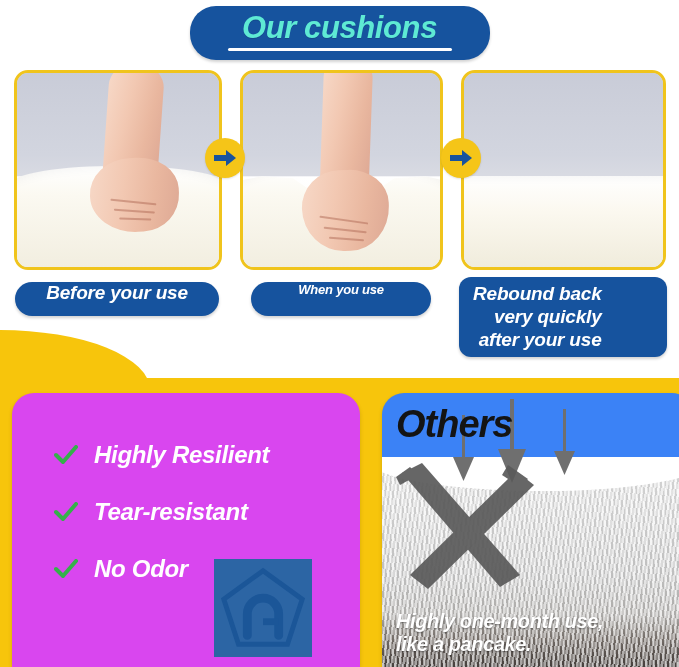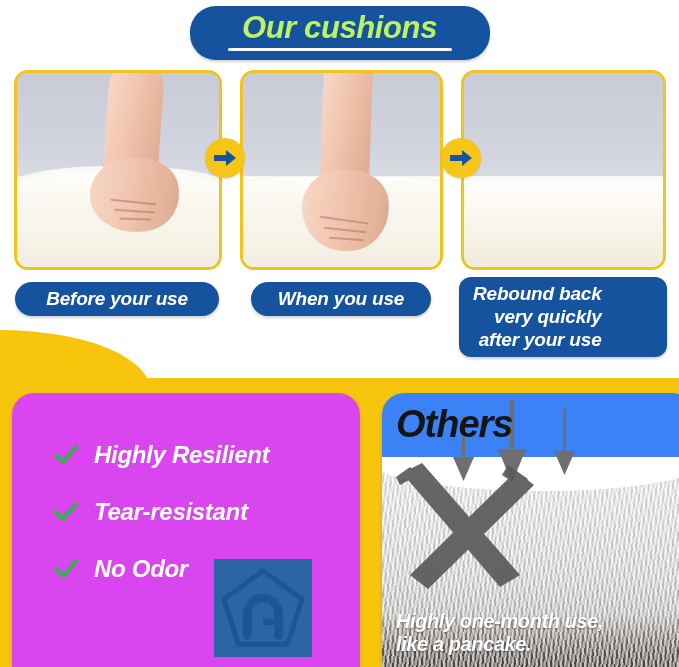--- a/index.html
+++ b/index.html
@@ -17,21 +17,21 @@
   }
   .title-pill{
     background:#16539E;
     border-radius:26px;
     padding:6px 34px 9px 34px;
     min-width:300px;
     text-align:center;
     box-shadow:0 2px 3px rgba(0,0,0,.18);
   }
   .title-text{
-    color:#bef264;
+    color:#5eead4;
     font-size:31px;
     font-weight:bold;
     font-style:italic;
     letter-spacing:-0.4px;
     line-height:1.05;
     display:block;
     text-shadow:0 1px 0 rgba(0,0,0,.12);
   }
   .title-rule{
     display:block;
@@ -119,31 +119,31 @@
   .arrow-badge.a2{ left:441px; top:138px; }
   .arrow-badge svg{ display:block; }
 
   
   .cap{
     position:absolute;
     background:#16539E;
     color:#fff;
     font-weight:bold; font-style:italic;
     box-shadow:0 2px 3px rgba(0,0,0,.18);
-    display:flex; align-items:center; justify-content:center;
+    display:flex; align-items:flex-start; justify-content:center;
     text-align:center;
     letter-spacing:-0.2px;
   }
   .cap.c1{
     left:15px; top:282px; width:204px; height:34px;
     border-radius:18px; font-size:19px;
   }
   .cap.c2{
     left:251px; top:282px; width:180px; height:34px;
-    border-radius:18px; font-size:19px;
+    border-radius:18px; font-size:13px;
   }
   .cap.c3{
     left:459px; top:277px; width:208px; height:80px;
     border-radius:12px; font-size:19px;
     align-items:flex-start; justify-content:flex-start;
     padding:5px 0 0 14px; text-align:right;
     line-height:1.22;
   }
   .cap.c3 span{ display:block; }
 

